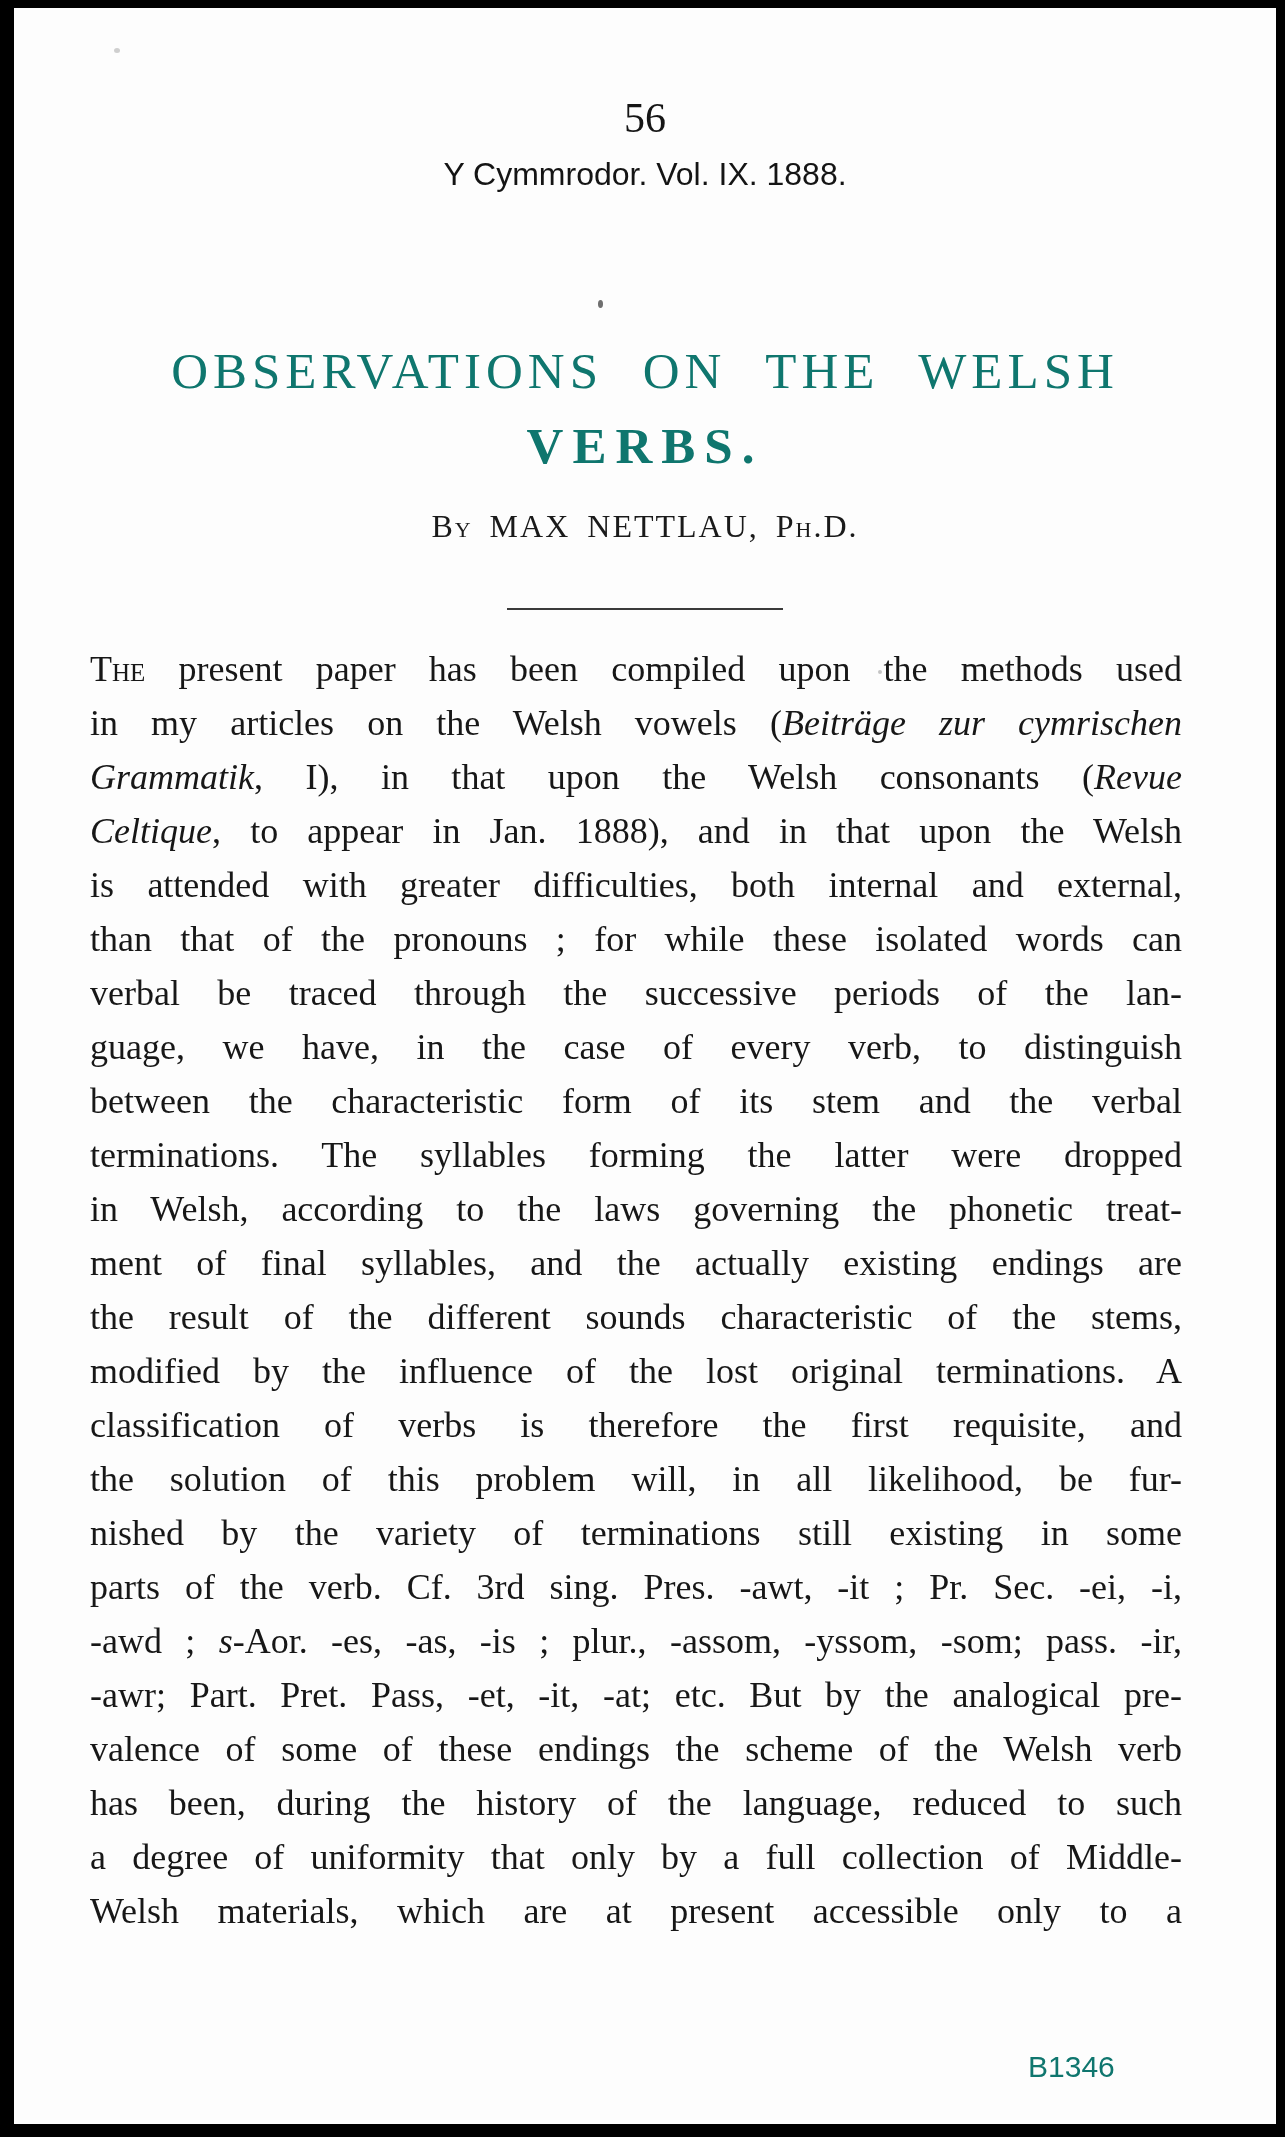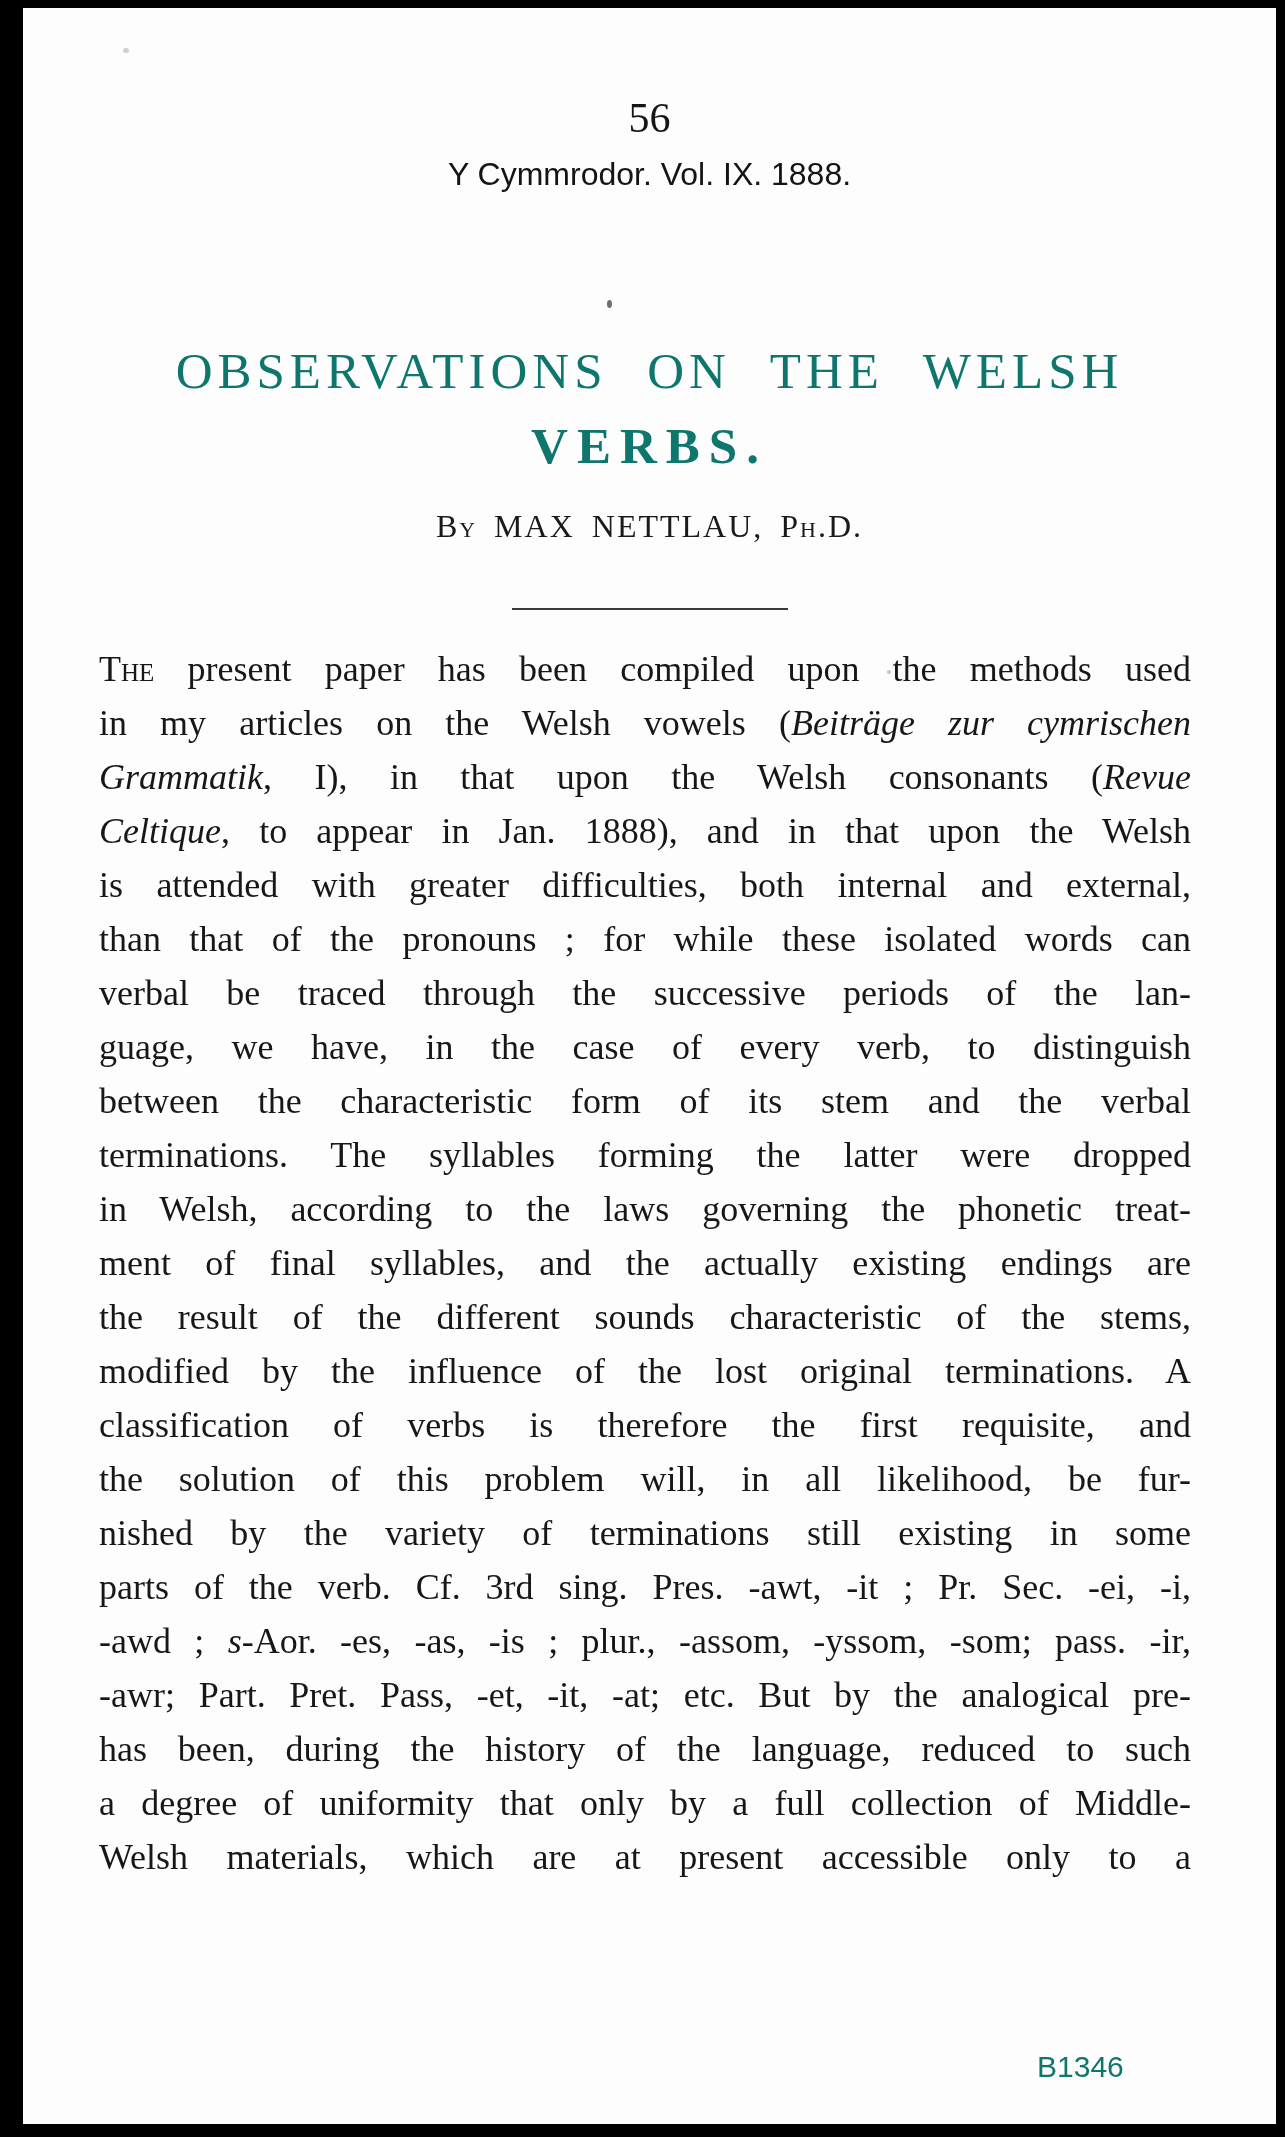--- a/index.html
+++ b/index.html
@@ -8,21 +8,20 @@
     background: #000;
     position: relative;
     font-family: "Liberation Serif", serif;
     overflow: hidden;
   }
   .page {
     position: absolute;
     left: 14px; top: 8px; right: 9px; bottom: 13px;
     background: #fdfdfd;
     color: #1a1a1a;
-    margin-left: 9px;
   }
   .pageno {
     position: absolute;
     top: 86px; left: 0; right: 0;
     text-align: center;
     font-size: 42px;
     color: #151515;
   }
   .journal {
     position: absolute;
@@ -131,19 +130,20 @@
       <div class="body-line"><span>in Welsh, according to the laws governing the phonetic treat-</span></div>
       <div class="body-line"><span>ment of final syllables, and the actually existing endings are</span></div>
       <div class="body-line"><span>the result of the different sounds characteristic of the stems,</span></div>
       <div class="body-line"><span>modified by the influence of the lost original terminations. A</span></div>
       <div class="body-line"><span>classification of verbs is therefore the first requisite, and</span></div>
       <div class="body-line"><span>the solution of this problem will, in all likelihood, be fur-</span></div>
       <div class="body-line"><span>nished by the variety of terminations still existing in some</span></div>
       <div class="body-line"><span>parts of the verb. Cf. 3rd sing. Pres. -awt, -it ; Pr. Sec. -ei, -i,</span></div>
       <div class="body-line"><span>-awd ; </span><span class="it">s</span><span>-Aor. -es, -as, -is ; plur., -assom, -yssom, -som; pass. -ir,</span></div>
       <div class="body-line"><span>-awr; Part. Pret. Pass, -et, -it, -at; etc. But by the analogical pre-</span></div>
+      <div class="body-line"><span>valence of some of these endings the scheme of the Welsh verb</span></div>
       <div class="body-line"><span>has been, during the history of the language, reduced to such</span></div>
       <div class="body-line"><span>a degree of uniformity that only by a full collection of Middle-</span></div>
       <div class="body-line"><span>Welsh materials, which are at present accessible only to a</span></div>
     </div>
 
   <div class="catalog">B1346</div>
 </div>
 
 </body></html>

